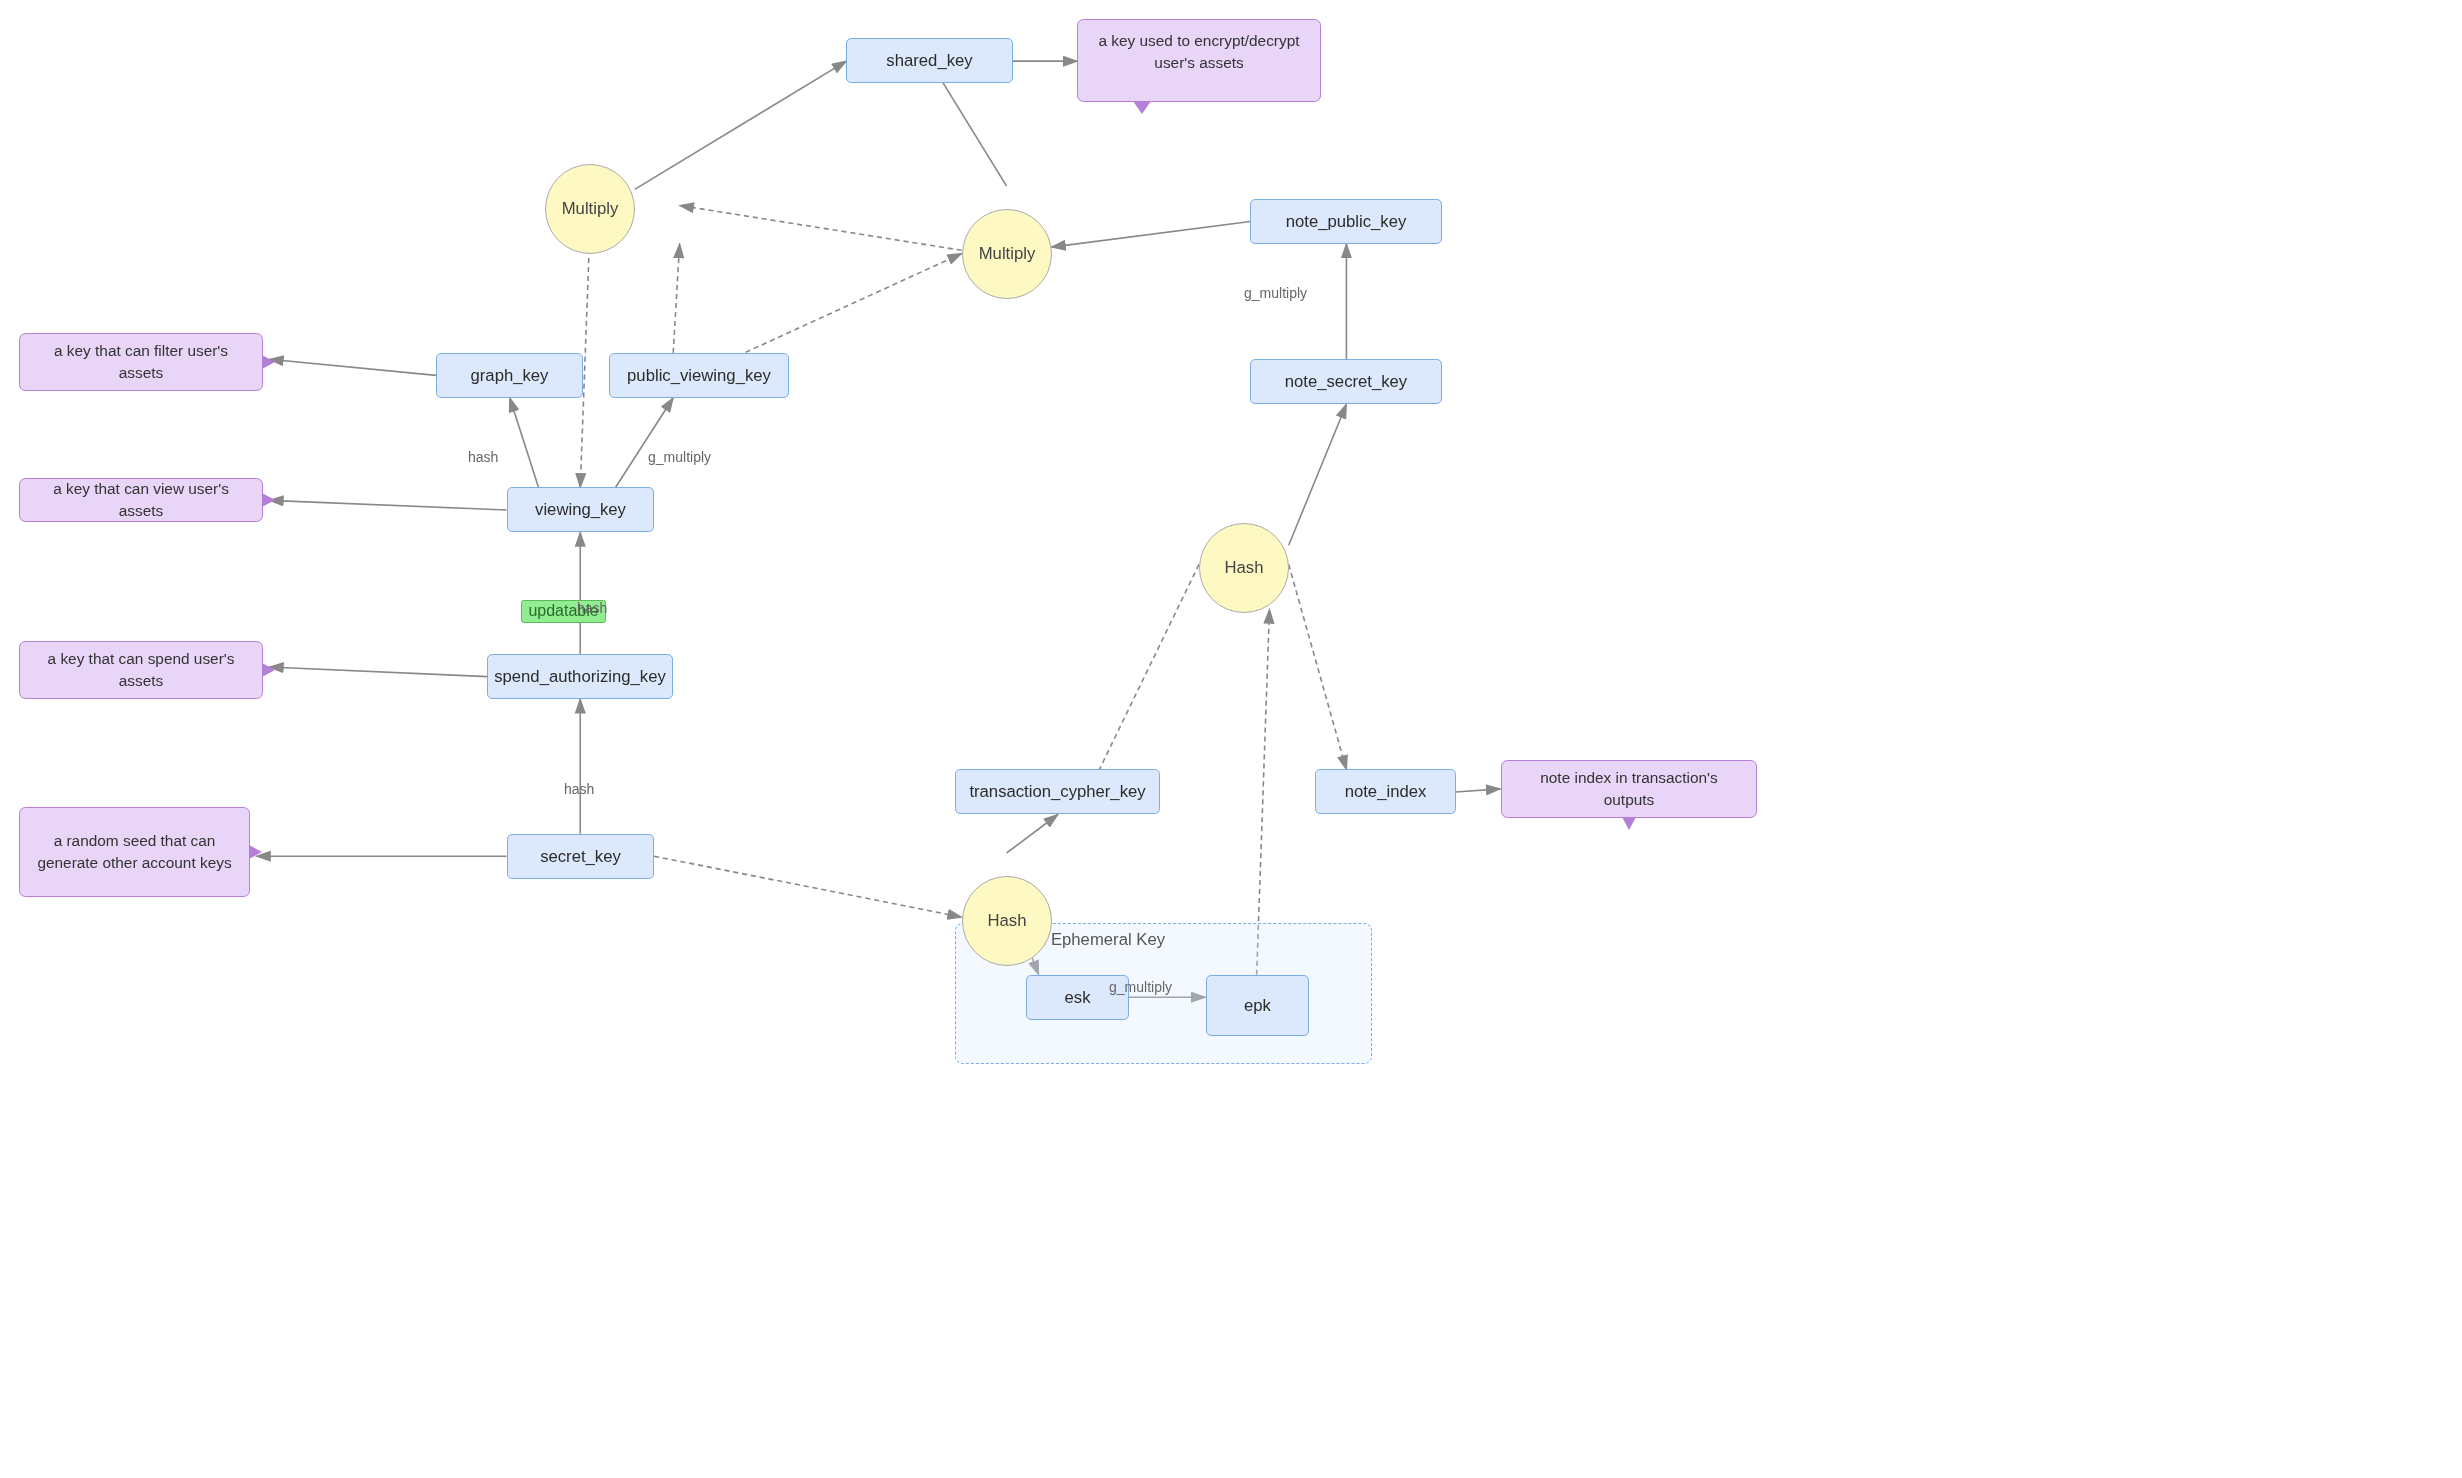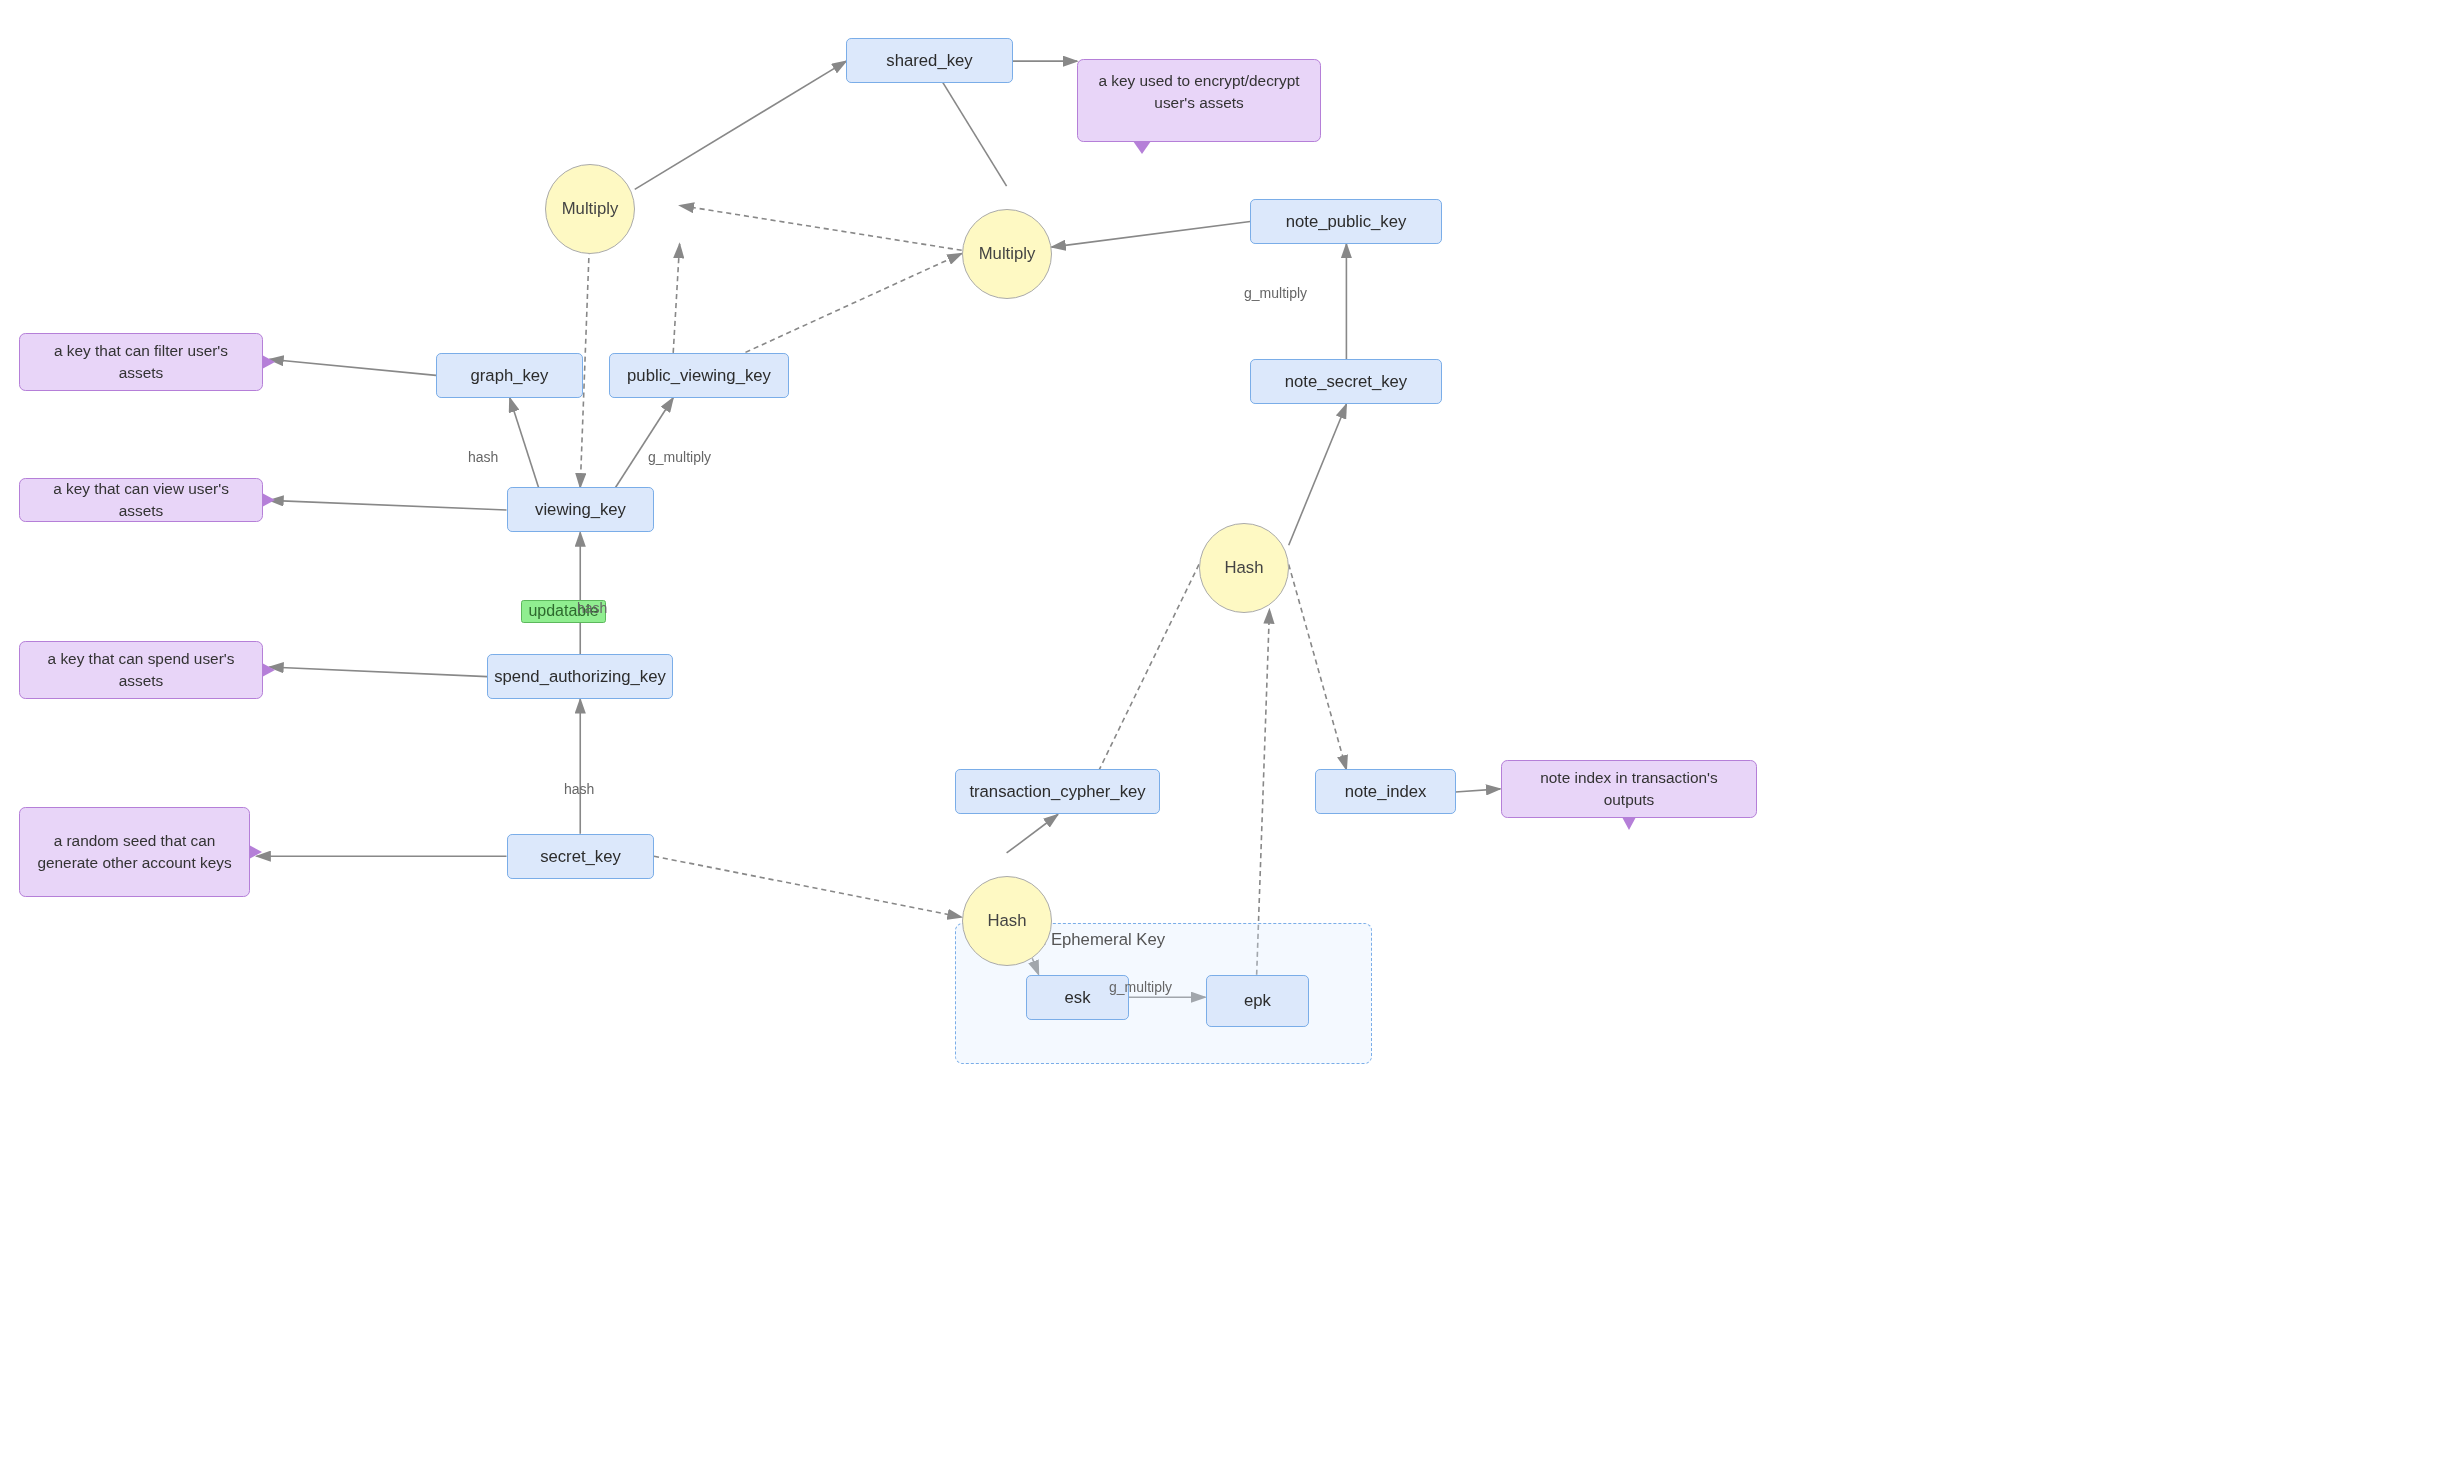--- a/index.html
+++ b/index.html
@@ -242,41 +242,41 @@
   </div>
 
   <div class="node-box node-blue" style="left:1315px; top:769px; width:141px; height:45px;">
     <span>note_index</span>
   </div>
 
   <div class="node-box node-blue" style="left:1026px; top:975px; width:103px; height:45px;">
     <span>esk</span>
   </div>
 
-  <div class="node-box node-blue" style="left:1206px; top:975px; width:103px; height:52px;">
+  <div class="node-box node-blue" style="left:1206px; top:975px; width:103px; height:61px;">
     <span>epk</span>
   </div>
 
   <div class="node-circle" style="left:545px; top:164px; width:90px; height:90px;">
     <span>Multiply</span>
   </div>
 
   <div class="node-circle" style="left:962px; top:209px; width:90px; height:90px;">
     <span>Multiply</span>
   </div>
 
   <div class="node-circle" style="left:1199px; top:523px; width:90px; height:90px;">
     <span>Hash</span>
   </div>
 
   <div class="node-circle" style="left:962px; top:876px; width:90px; height:90px;">
     <span>Hash</span>
   </div>
 
-  <div class="node-tooltip" style="left:1077px; top:19px; width:244px; height:83px;margin-top:40px;">
+  <div class="node-tooltip" style="left:1077px; top:19px; width:244px; height:83px;">
     <span style="white-space: pre-line;">a key used to encrypt/decrypt
 user's assets</span>
     <span class="tooltip-arrow-bottom" style="position:absolute; bottom:-13px; left:64px; border-left:9px solid transparent; border-right:9px solid transparent; border-top:13px solid #b57fd8;"></span>
   </div>
 
   <div class="node-tooltip" style="left:19px; top:333px; width:244px; height:58px; display:flex; align-items:center;">
     <span>a key that can filter user's assets</span>
     <span style="position:absolute; right:-13px; top:50%; transform:translateY(-50%); border-top:7.7px solid transparent; border-bottom:7.7px solid transparent; border-left:13px solid #b57fd8;"></span>
   </div>
 

